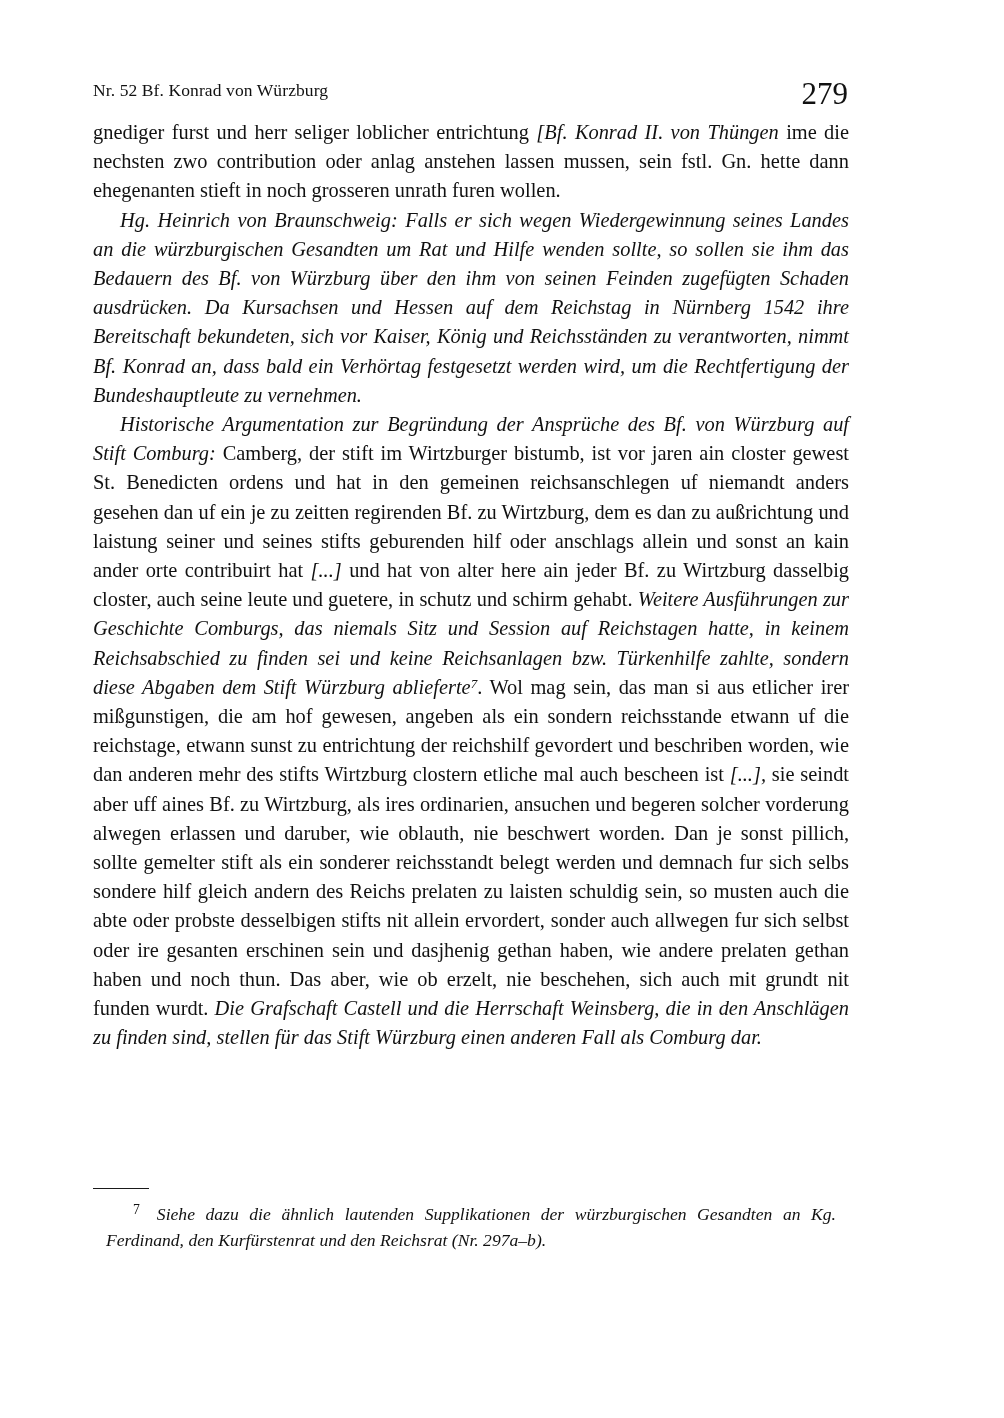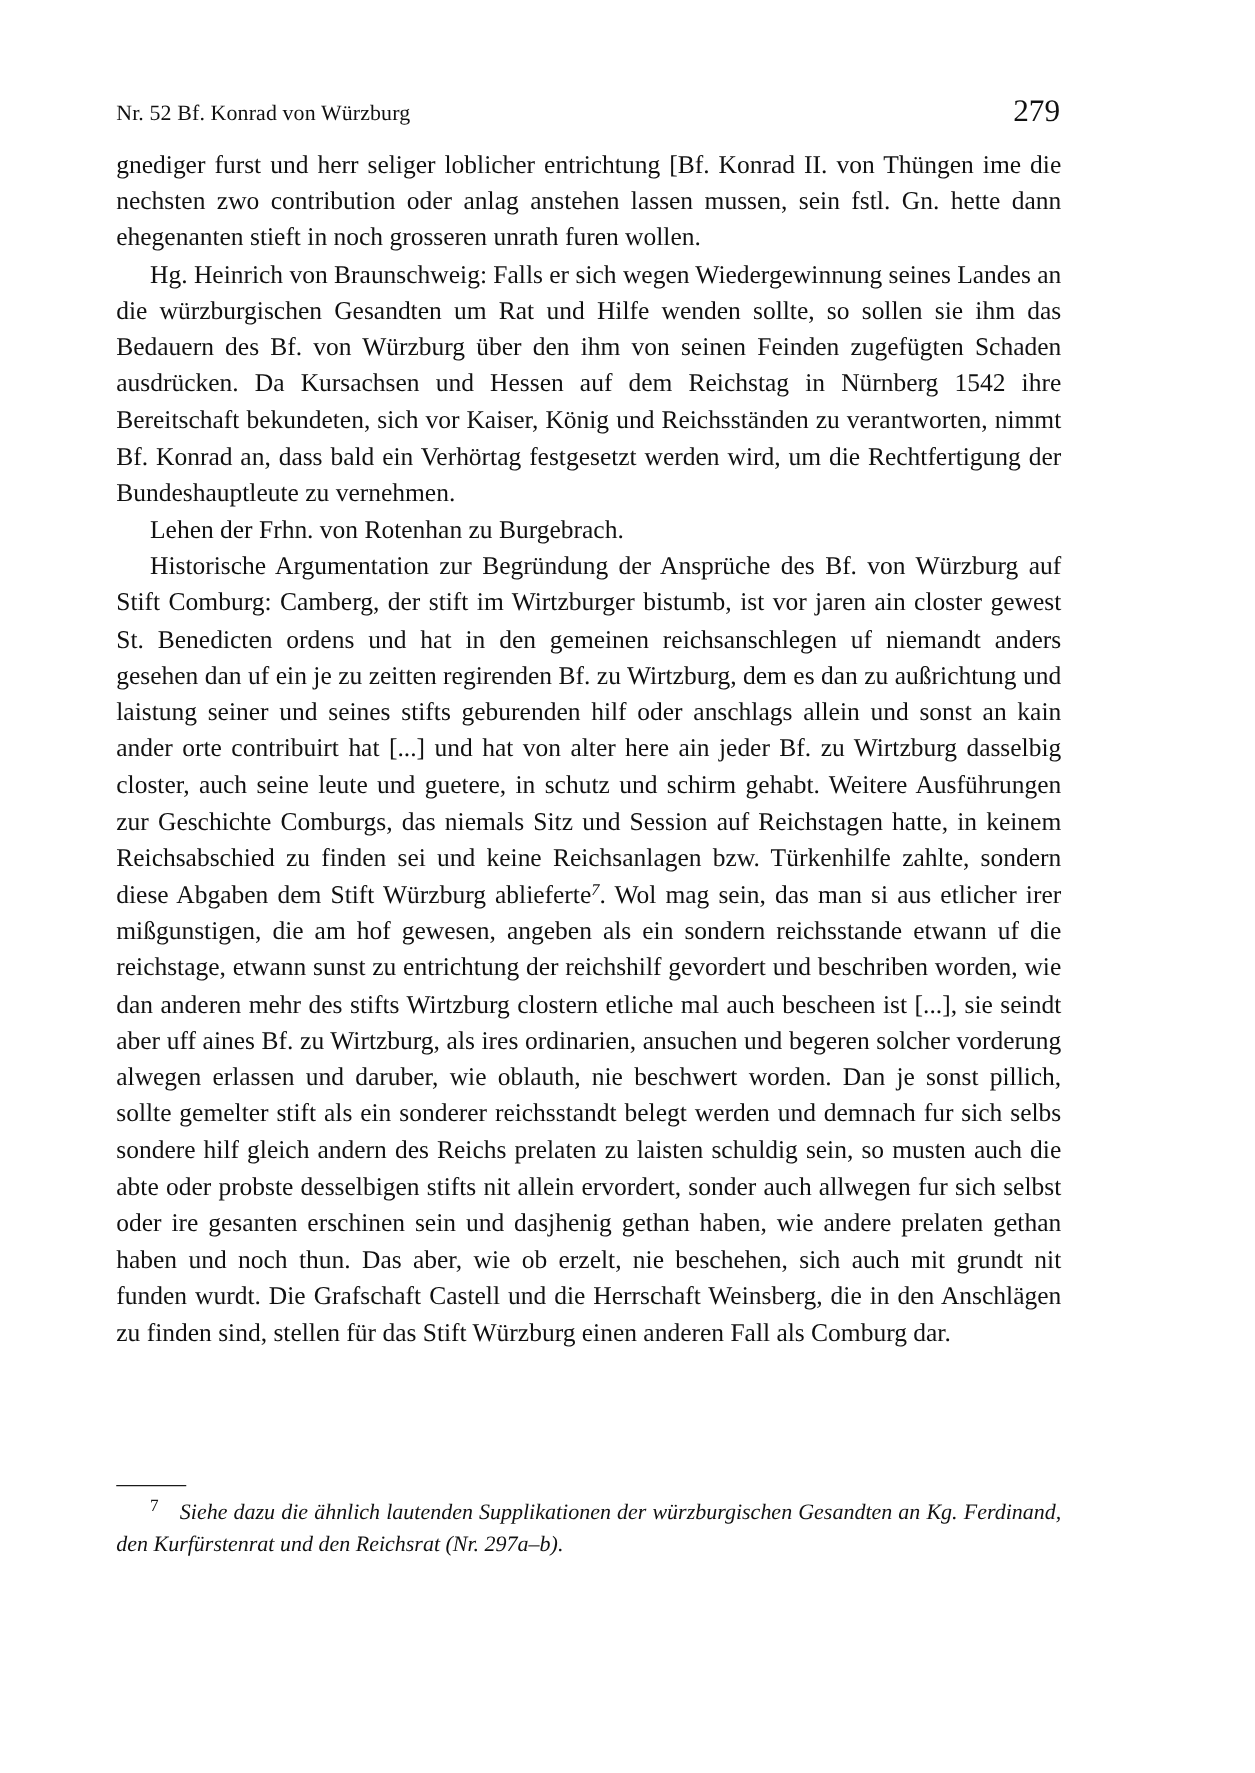--- a/index.html
+++ b/index.html
@@ -37,21 +37,21 @@
     text-align: left;
     font-size: 17.5px;
     letter-spacing: 0.1px;
     font-variant: normal;
     white-space: nowrap;
   }
   .running-head .rh-folio {
     position: absolute;
     right: 0;
     top: -4px;
-    font-size: 25px;
+    font-size: 31px;
   }
 
   
   .textblock {
     position: absolute;
     left: 93px;
     top: 118px;
     width: 756px;
   }
   p.para {
@@ -62,20 +62,21 @@
     text-justify: inter-word;
     -moz-text-align-last: left;
     text-align-last: left;
     hyphens: none;
     word-spacing: 0px;
   }
   p.para.indent {
     text-indent: 27px;
   }
   .it {
+    font-style: italic;
   }
   sup.fn {
     font-size: 0.64em;
     vertical-align: 0.46em;
     line-height: 0;
     font-style: italic;
   }
 
   
   .footnotes {
@@ -84,21 +85,21 @@
     top: 1188px;
     width: 756px;
   }
   .fn-rule {
     width: 56px;
     height: 0;
     border-top: 1.4px solid #1a1a1a;
     margin: 0 0 8px 0;
   }
   p.footnote {
-    margin: 0;
+    margin: 13px;
     font-size: 17.6px;
     line-height: 25.5px;
     font-style: italic;
     text-align: justify;
     text-align-last: left;
     text-indent: 27px;
   }
   p.footnote .fn-num {
     font-style: normal;
     font-size: 0.78em;
@@ -113,21 +114,20 @@
 <div class="page">
 
   <div class="running-head">
     <div class="rh-title">Nr. 52 Bf. Konrad von Würzburg</div>
     <div class="rh-folio">279</div>
   </div>
 
   <div class="textblock" id="textblock">
       <p class="para"><span>gnediger furst und herr seliger loblicher entrichtung </span><span class="it">[Bf. Konrad II. von Thüngen</span><span> ime die nechsten zwo contribution oder anlag anstehen lassen mussen, sein fstl. Gn. hette dann ehegenanten stieft in noch grosseren unrath furen wollen.</span></p>
       <p class="para indent"><span class="it">Hg. Heinrich von Braunschweig: Falls er sich wegen Wiedergewinnung seines Landes an die würzburgischen Gesandten um Rat und Hilfe wenden sollte, so sollen sie ihm das Bedauern des Bf. von Würzburg über den ihm von seinen Feinden zugefügten Schaden ausdrücken. Da Kursachsen und Hessen auf dem Reichstag in Nürnberg 1542 ihre Bereitschaft bekundeten, sich vor Kaiser, König und Reichsständen zu verantworten, nimmt Bf. Konrad an, dass bald ein Verhörtag festgesetzt werden wird, um die Rechtfertigung der Bundeshauptleute zu vernehmen.</span></p>
-      <p class="para indent"><span class="it">Lehen der Frhn. von Rotenhan zu Burgebrach.</span></p>
       <p class="para indent"><span class="it">Historische Argumentation zur Begründung der Ansprüche des Bf. von Würzburg auf Stift Comburg:</span><span> Camberg, der stift im Wirtzburger bistumb, ist vor jaren ain closter gewest St. Benedicten ordens und hat in den gemeinen reichsanschlegen uf niemandt anders gesehen dan uf ein je zu zeitten regirenden Bf. zu Wirtzburg, dem es dan zu außrichtung und laistung seiner und seines stifts geburenden hilf oder anschlags allein und sonst an kain ander orte contribuirt hat </span><span class="it">[...]</span><span> und hat von alter here ain jeder Bf. zu Wirtzburg dasselbig closter, auch seine leute und guetere, in schutz und schirm gehabt. </span><span class="it">Weitere Ausführungen zur Geschichte Comburgs, das niemals Sitz und Session auf Reichstagen hatte, in keinem Reichsabschied zu finden sei und keine Reichsanlagen bzw. Türkenhilfe zahlte, sondern diese Abgaben dem Stift Würzburg ablieferte</span><sup class="fn">7</sup><span>. Wol mag sein, das man si aus etlicher irer mißgunstigen, die am hof gewesen, angeben als ein sondern reichsstande etwann uf die reichstage, etwann sunst zu entrichtung der reichshilf gevordert und beschriben worden, wie dan anderen mehr des stifts Wirtzburg clostern etliche mal auch bescheen ist </span><span class="it">[...],</span><span> sie seindt aber uff aines Bf. zu Wirtzburg, als ires ordinarien, ansuchen und begeren solcher vorderung alwegen erlassen und daruber, wie oblauth, nie beschwert worden. Dan je sonst pillich, sollte gemelter stift als ein sonderer reichsstandt belegt werden und demnach fur sich selbs sondere hilf gleich andern des Reichs prelaten zu laisten schuldig sein, so musten auch die abte oder probste desselbigen stifts nit allein ervordert, sonder auch allwegen fur sich selbst oder ire gesanten erschinen sein und dasjhenig gethan haben, wie andere prelaten gethan haben und noch thun. Das aber, wie ob erzelt, nie beschehen, sich auch mit grundt nit funden wurdt. </span><span class="it">Die Grafschaft Castell und die Herrschaft Weinsberg, die in den Anschlägen zu finden sind, stellen für das Stift Würzburg einen anderen Fall als Comburg dar.</span></p>
     </div>
 
   <div class="footnotes">
     <div class="fn-rule"></div>
     <div id="footnote-list">
         <p class="footnote"><span class="fn-num">7</span><span>Siehe dazu die ähnlich lautenden Supplikationen der würzburgischen Gesandten an Kg. Ferdinand, den Kurfürstenrat und den Reichsrat (Nr. 297a–b).</span></p>
       </div>
   </div>
 

